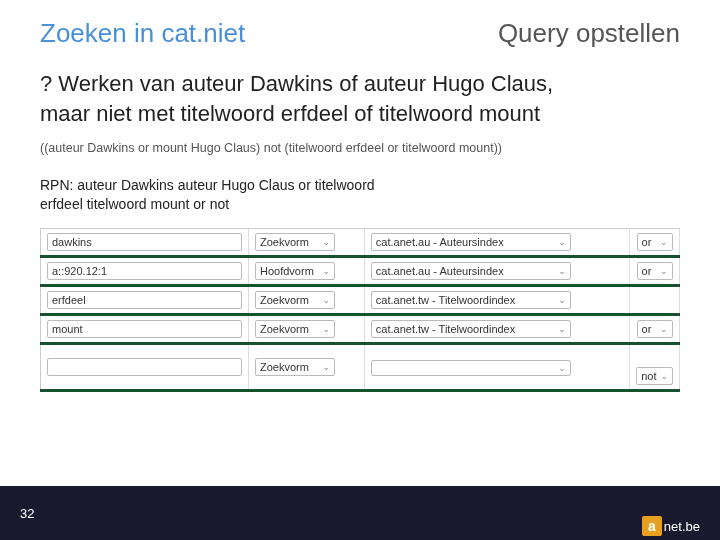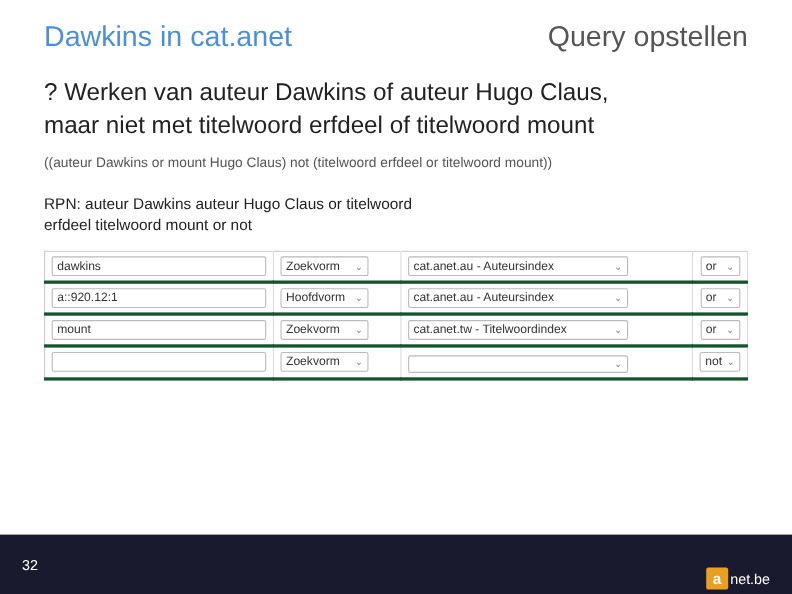--- a/index.html
+++ b/index.html
@@ -163,21 +163,21 @@
       font-size: 11px;
       color: #333;
       width: 195px;
     }
   </style>
 </head>
 <body>
 
 <div class="header">
   <div class="header-left">
-    <span class="title-left">Dawkins in cat.anet</span>
+    <span class="title-left">Zoeken in cat.niet</span>
   </div>
   <div class="header-right">
     <span class="title-right">Query opstellen</span>
   </div>
 </div>
 
 <div class="main-question">
   <span>? Werken van auteur Dawkins of auteur Hugo Claus,<br>maar niet met titelwoord erfdeel of titelwoord mount</span>
 </div>
 
@@ -216,20 +216,32 @@
           <td><div class="select-box" style="min-width: 200px;">
               <span>cat.anet.au - Auteursindex</span>
               <span class="arrow">⌄</span>
             </div></td>
           <td class="connector-cell"><div class="select-box" style="min-width: 36px;">
               <span>or</span>
               <span class="arrow">⌄</span>
             </div></td>
         </tr>
         <tr>
+          <td><input type="text" class="input-cell" value="erfdeel" style=""></td>
+          <td><div class="select-box">
+              <span>Zoekvorm</span>
+              <span class="arrow">⌄</span>
+            </div></td>
+          <td><div class="select-box" style="min-width: 200px;">
+              <span>cat.anet.tw - Titelwoordindex</span>
+              <span class="arrow">⌄</span>
+            </div></td>
+          <td class="connector-cell"></td>
+        </tr>
+        <tr>
           <td><input type="text" class="input-cell" value="mount" style=""></td>
           <td><div class="select-box">
               <span>Zoekvorm</span>
               <span class="arrow">⌄</span>
             </div></td>
           <td><div class="select-box" style="min-width: 200px;">
               <span>cat.anet.tw - Titelwoordindex</span>
               <span class="arrow">⌄</span>
             </div></td>
           <td class="connector-cell"><div class="select-box" style="min-width: 36px;">
@@ -240,21 +252,21 @@
         <tr>
           <td><input type="text" class="input-cell" style=""></td>
           <td><div class="select-box">
               <span>Zoekvorm</span>
               <span class="arrow">⌄</span>
             </div></td>
           <td><div class="select-box" style="min-width: 200px;">
               <span></span>
               <span class="arrow">⌄</span>
             </div></td>
-          <td class="connector-cell"><div class="select-box" style="min-width: 36px;">
+          <td class="connector-cell"><div class="select-box" style="min-width: 36px; margin-top: 18px;">
               <span>not</span>
               <span class="arrow">⌄</span>
             </div></td>
         </tr>
       </tbody>
   </table>
 </div>
 
 <div class="footer">
   <span class="footer-page-num">32</span>

